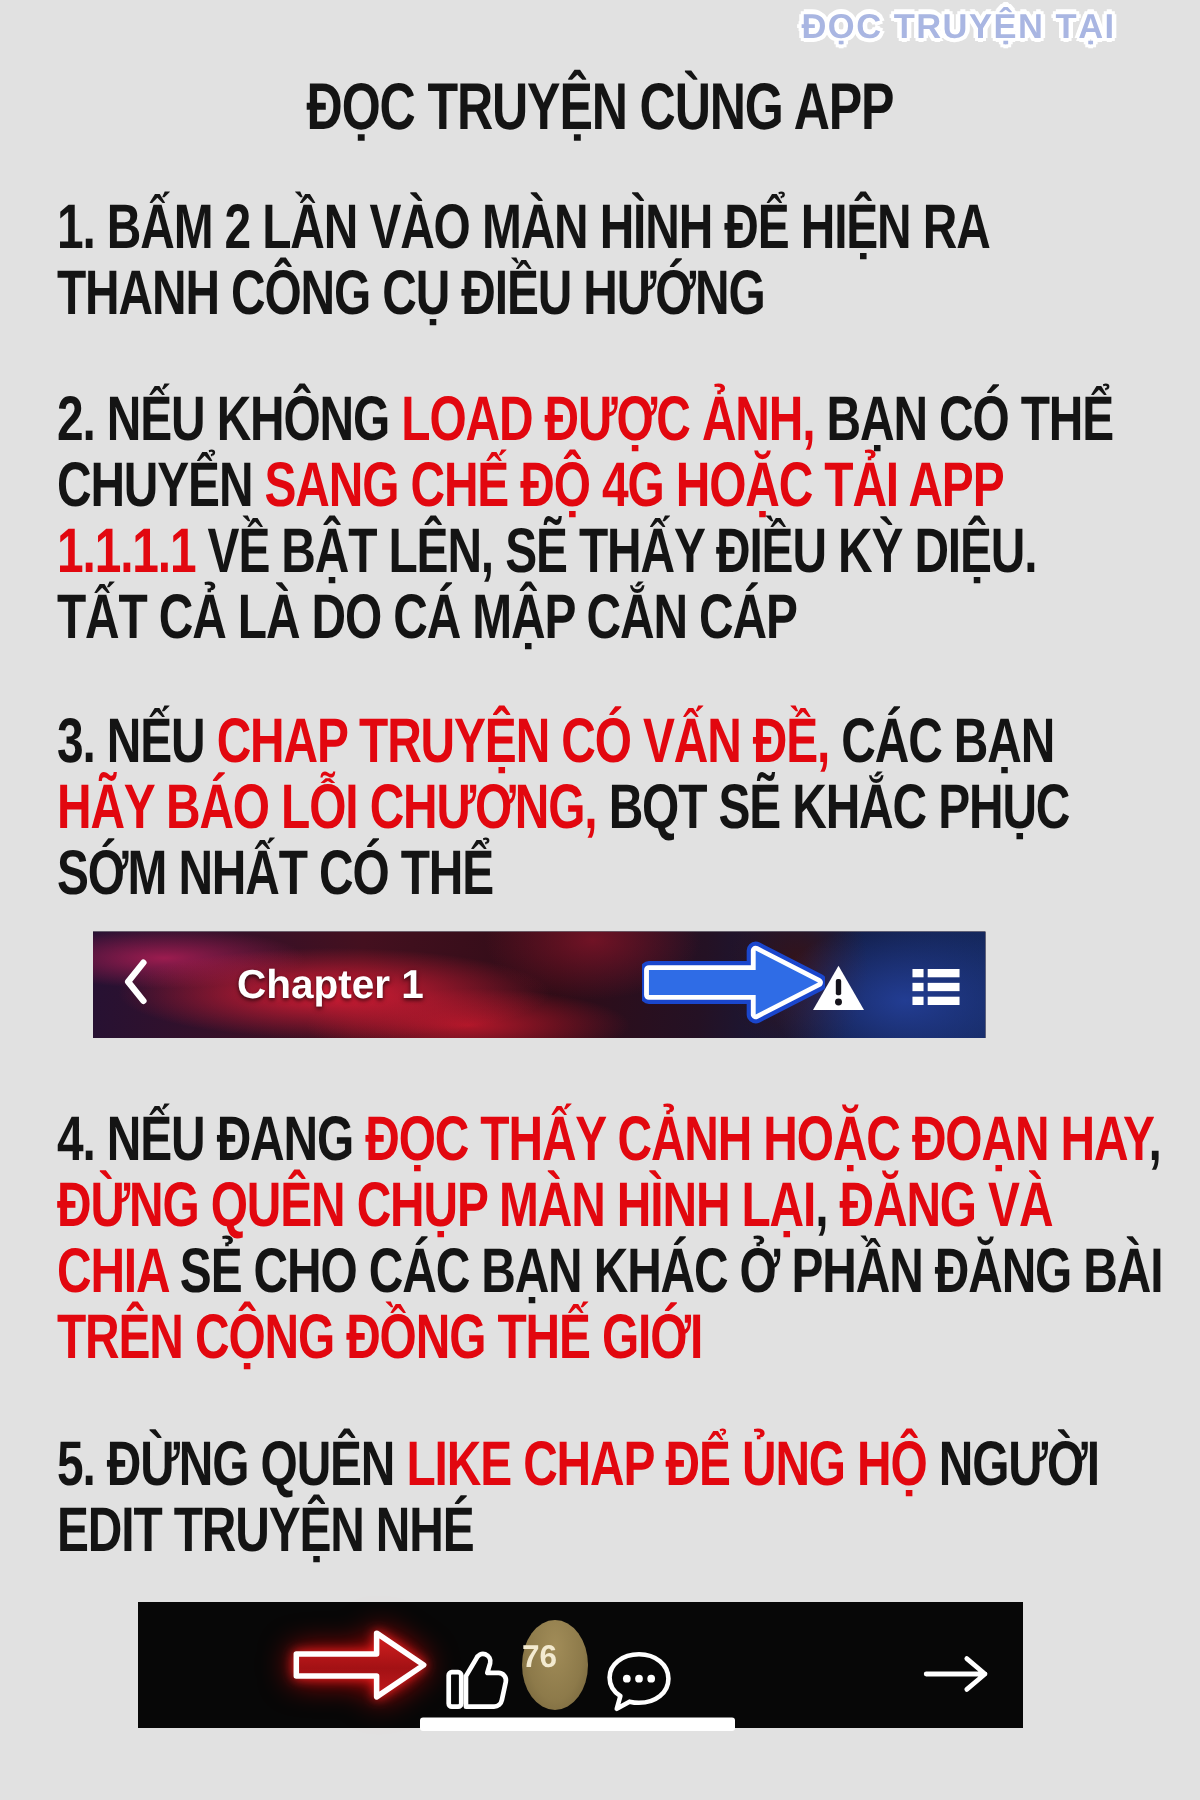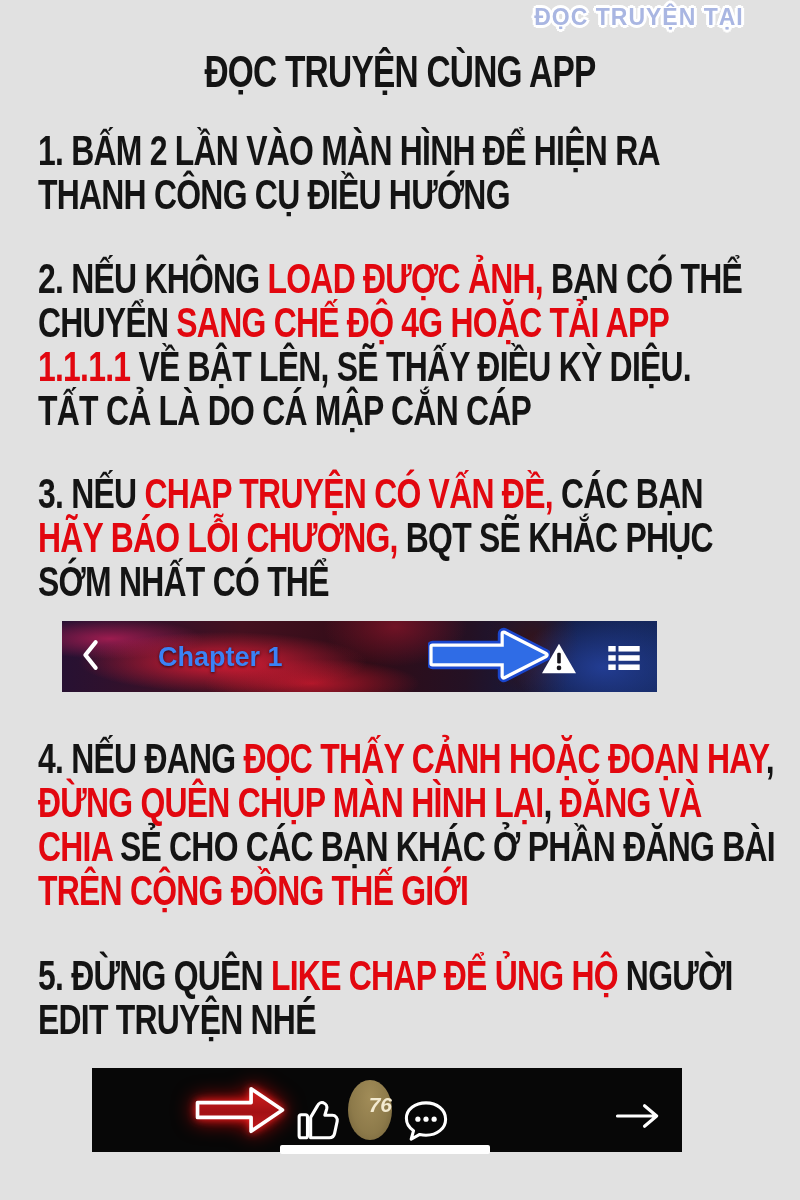--- a/index.html
+++ b/index.html
@@ -52,42 +52,42 @@
       radial-gradient(ellipse 60px 80px at 79% 35%, rgba(55,18,22,.95), rgba(55,18,22,0) 78%),
       radial-gradient(ellipse 200px 42px at 27% 58%, rgba(232,30,55,.92), rgba(232,30,55,0) 72%),
       radial-gradient(ellipse 130px 28px at 8% 25%, rgba(175,30,85,.85), rgba(175,30,85,0) 72%),
       radial-gradient(ellipse 150px 34px at 42% 88%, rgba(205,25,45,.8), rgba(205,25,45,0) 72%),
       radial-gradient(ellipse 100px 55px at 56% 8%, rgba(130,20,40,.8), rgba(130,20,40,0) 72%),
       linear-gradient(96deg,#261133 0%,#44101f 30%,#300c17 52%,#241124 68%,#121c44 82%,#152960 100%);
   }
   .nav-back{position:absolute;left:20px;top:50%;transform:translateY(-50%);}
   .nav-title{
     position:absolute;left:96px;top:50%;transform:translateY(-50%);
-    color:#3b82f6;font-size:27px;font-weight:bold;letter-spacing:0;
+    color:#ffffff;font-size:27px;font-weight:bold;letter-spacing:0;
     text-shadow:0 1px 3px rgba(0,0,0,.7);
   }
   .nav-blue-arrow{position:absolute;left:366px;top:6px;}
   .nav-warning{position:absolute;left:478px;top:21px;}
   .nav-list{position:absolute;left:546px;top:25px;}
 
   
   .reactbar{
     position:absolute;left:92px;top:1068px;width:590px;height:84px;
     background:var(--bar-black);overflow:visible;
   }
   .react-red-arrow{
     position:absolute;left:100px;top:14px;
     filter:drop-shadow(0 0 4px rgba(255,40,40,.95)) drop-shadow(0 0 10px rgba(255,0,0,.75));
   }
   .react-like{position:absolute;left:204px;top:30px;}
   .react-badge{
     position:absolute;left:256px;top:12px;width:44px;height:60px;border-radius:50%;
     background:radial-gradient(ellipse at 50% 30%, #a18c58 0%, var(--badge-tan) 60%, #6f5f38 100%);
     color:var(--badge-text);font-size:21px;font-weight:bold;text-align:center;line-height:1;
-    padding-top:0;box-sizing:border-box;display:flex;align-items:flex-start;justify-content:flex-end;font-style:italic;
+    padding-top:0;box-sizing:border-box;display:flex;align-items:flex-start;justify-content:flex-start;
   }
   .react-badge span{margin-top:14px;display:block;}
   .react-comment{position:absolute;left:310px;top:32px;}
   .react-next{position:absolute;left:522px;top:34px;}
   .react-strip{
     position:absolute;left:188px;bottom:-2px;width:210px;height:9px;
     background:#fff;border-radius:2px;
   }
 </style>
 </head>

